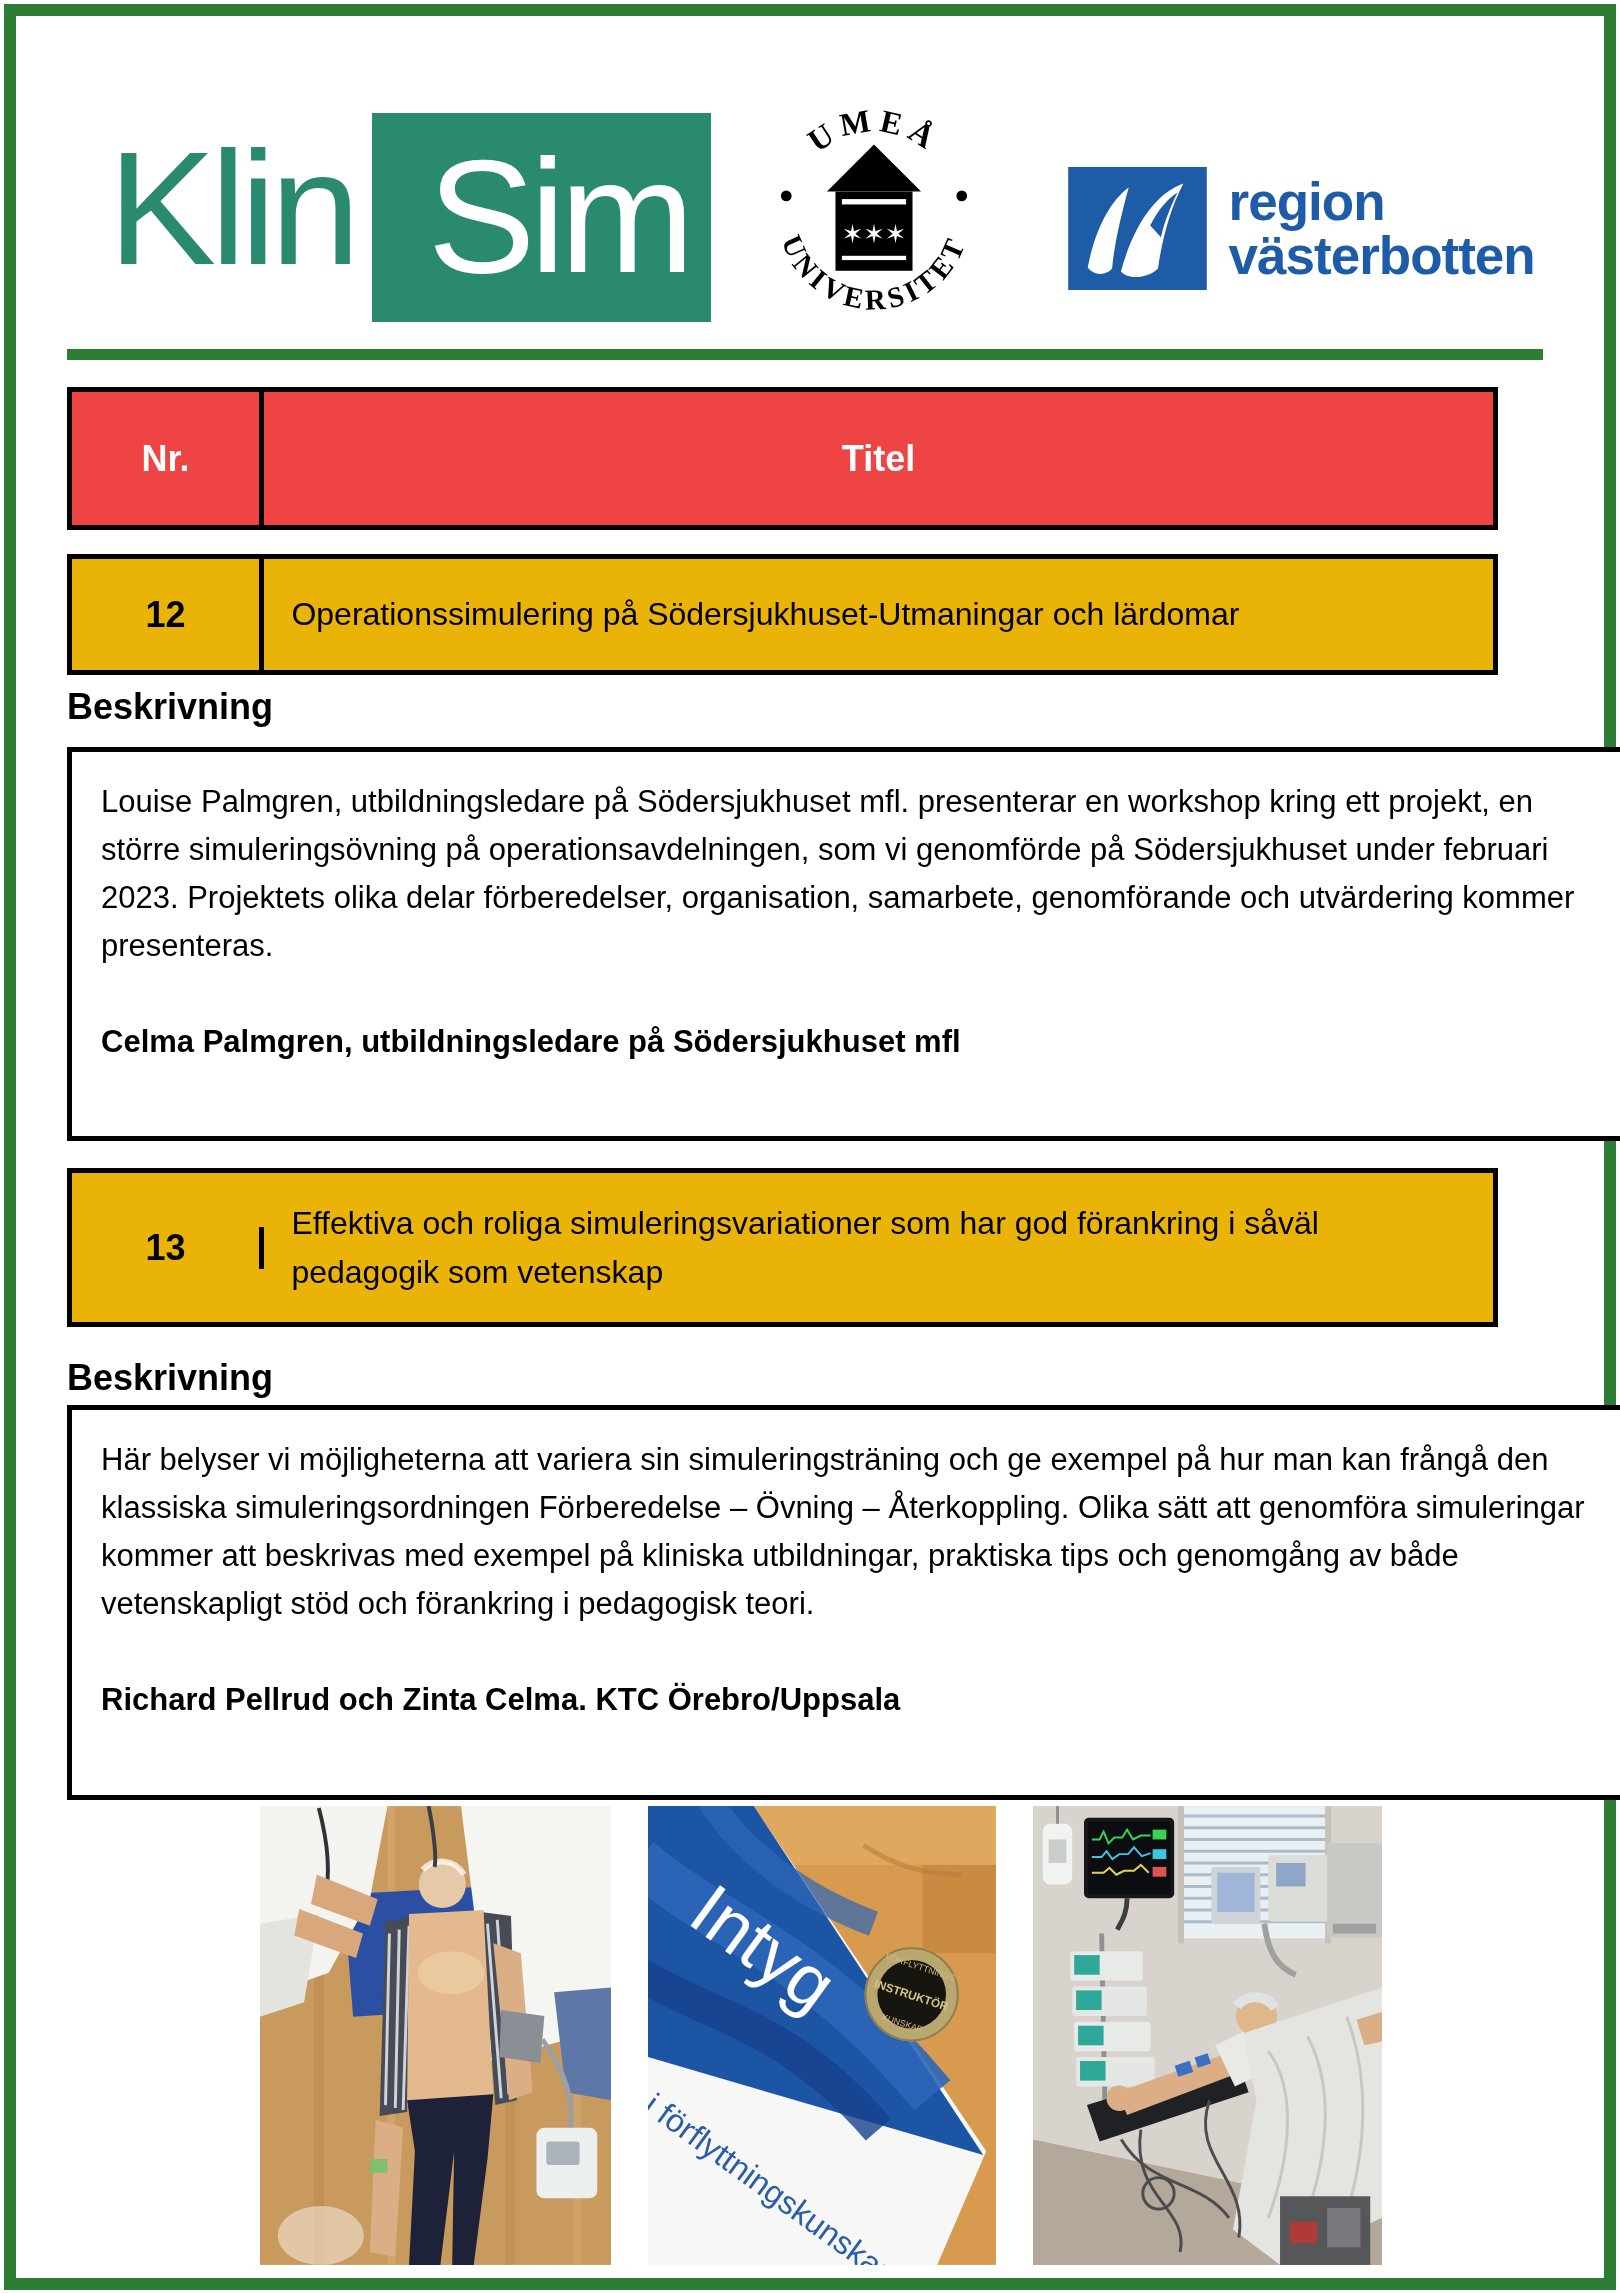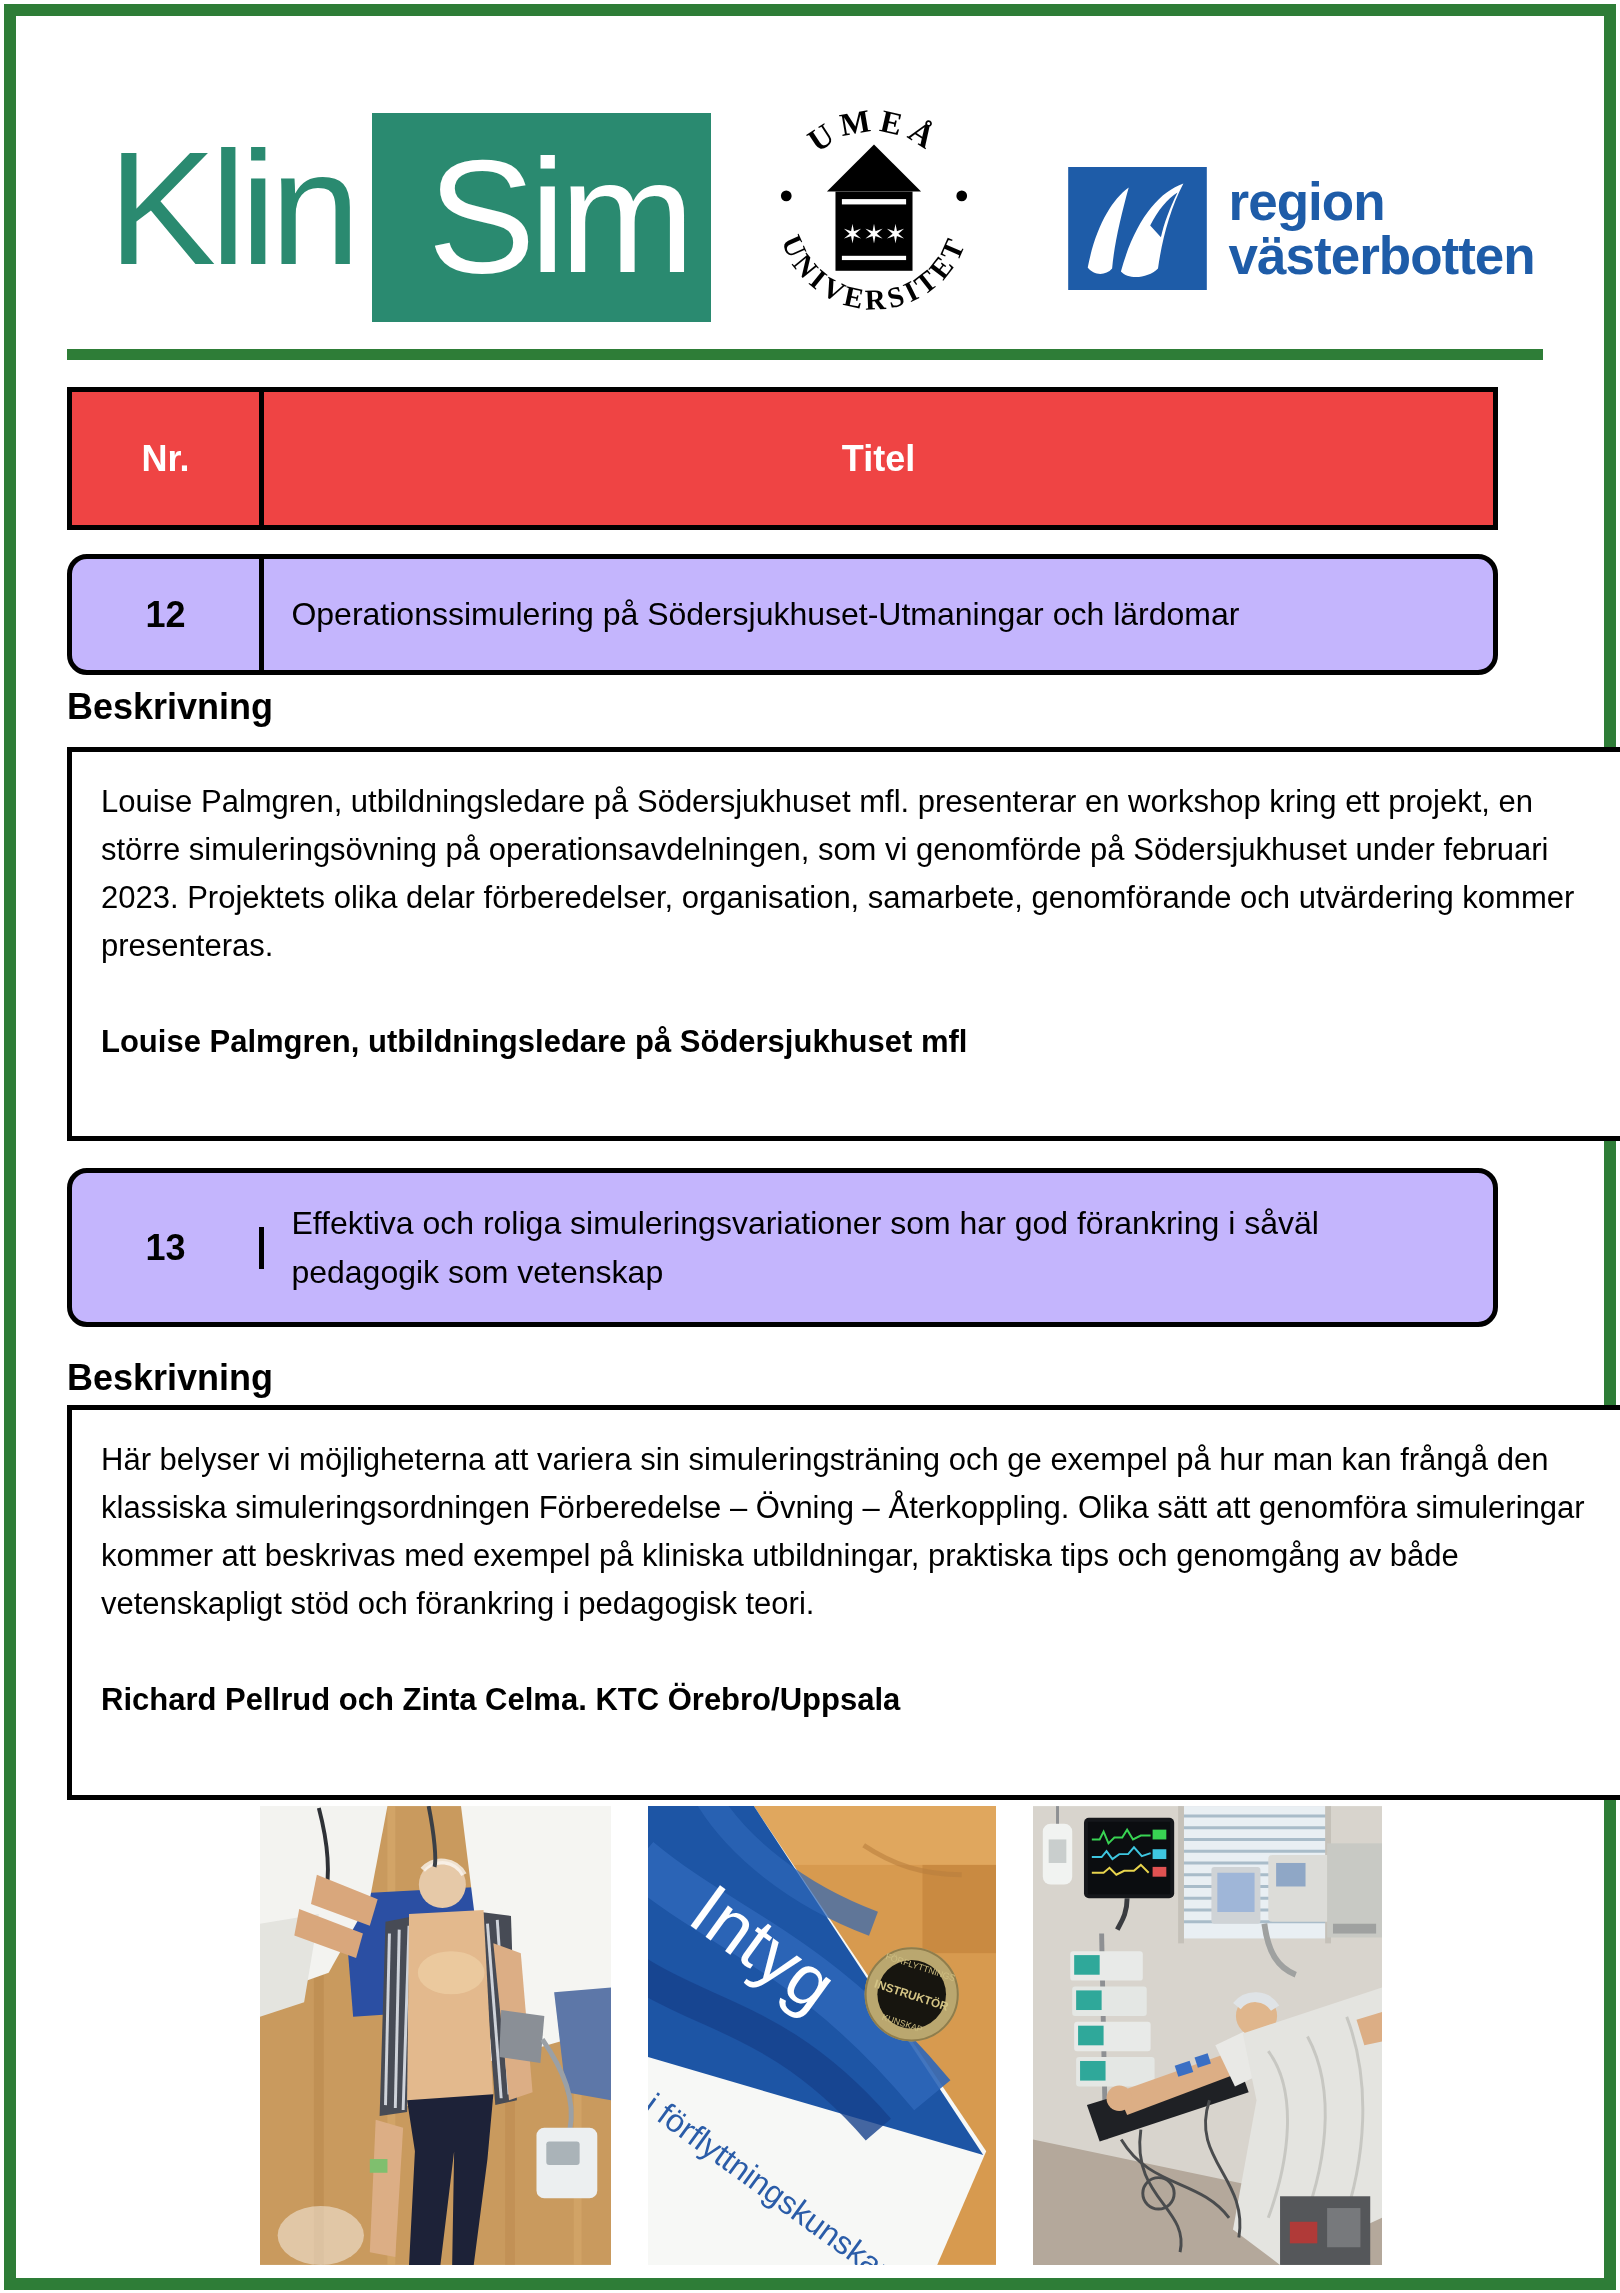--- a/index.html
+++ b/index.html
@@ -16,21 +16,21 @@
   .region{position:absolute;left:1068px;top:167px;display:flex;align-items:center;}
   .rv-text{margin-left:21.6px;color:#1e5ca8;font-size:53px;line-height:54px;font-weight:700;letter-spacing:-1px;}
 
   .rule{position:absolute;left:67px;top:349px;width:1476px;height:10.8px;background:#2e7d37;}
 
   
   .tblbox{position:absolute;left:67px;box-sizing:border-box;width:1431px;border:5.9px solid #000;display:flex;}
   .tbl-header{top:387px;height:143px;background:#ef4444;color:#fff;font-weight:700;font-size:36px;}
   .cell-nr{width:192px;border-right:5.9px solid #000;display:flex;align-items:center;justify-content:center;box-sizing:border-box;}
   .cell-title{flex:1;display:flex;align-items:center;justify-content:center;}
-  .row{background:#c4b5fd;font-size:32px;border-radius:20px;}
+  .row{background:#eab308;font-size:32px;}
   .row .cell-nr{font-weight:700;font-size:36px;}
   .row .cell-title{justify-content:flex-start;padding:0 33px 0 27.4px;line-height:49px;}
   .row-12{top:554px;height:121px;}
   .row-13{top:1168px;height:159px;align-items:center;}
 
   .besk{position:absolute;left:67px;font-size:36px;font-weight:700;}
   .besk-1{top:686px;}
   .besk-2{top:1357px;}
 
   .descbox{position:absolute;left:67px;box-sizing:border-box;width:1585px;border:5.9px solid #000;
@@ -102,21 +102,21 @@
     <div class="cell-title">Titel</div>
   </div>
 
   <div class="tblbox row row-12">
     <div class="cell-nr">12</div>
     <div class="cell-title">Operationssimulering på Södersjukhuset-Utmaningar och lärdomar</div>
   </div>
   <div class="besk besk-1">Beskrivning</div>
   <div class="descbox desc-1">
     <p>Louise Palmgren, utbildningsledare på Södersjukhuset mfl. presenterar en workshop kring ett projekt, en större simuleringsövning på operationsavdelningen, som vi genomförde på Södersjukhuset under februari 2023. Projektets olika delar förberedelser, organisation, samarbete, genomförande och utvärdering kommer presenteras.</p>
-    <p class="presenter">Louise Palmgren, utbildningsledare på Södersjukhuset mfl</p>
+    <p class="presenter">Celma Palmgren, utbildningsledare på Södersjukhuset mfl</p>
   </div>
 
   <div class="tblbox row row-13">
     <div class="cell-nr">13</div>
     <div class="cell-title">Effektiva och roliga simuleringsvariationer som har god förankring i såväl pedagogik som vetenskap</div>
   </div>
   <div class="besk besk-2">Beskrivning</div>
   <div class="descbox desc-2">
     <p>Här belyser vi möjligheterna att variera sin simuleringsträning och ge exempel på hur man kan frångå den klassiska simuleringsordningen Förberedelse – Övning – Återkoppling. Olika sätt att genomföra simuleringar kommer att beskrivas med exempel på kliniska utbildningar, praktiska tips och genomgång av både vetenskapligt stöd och förankring i pedagogisk teori.</p>
     <p class="presenter">Richard Pellrud och Zinta Celma. KTC Örebro/Uppsala</p>

